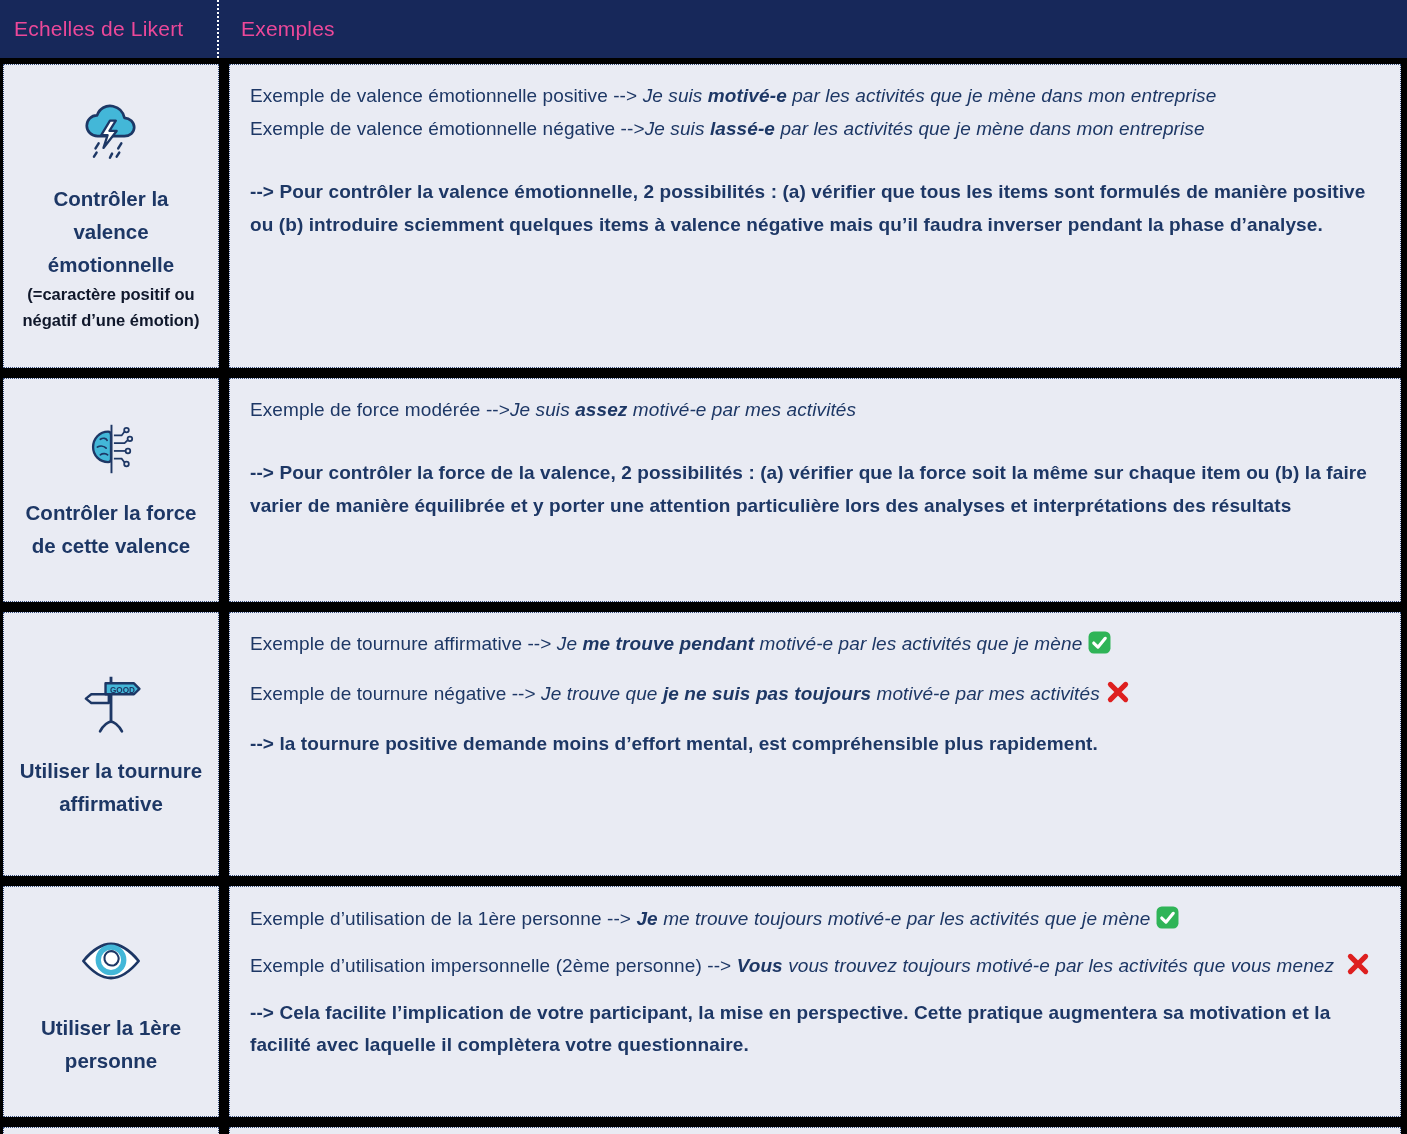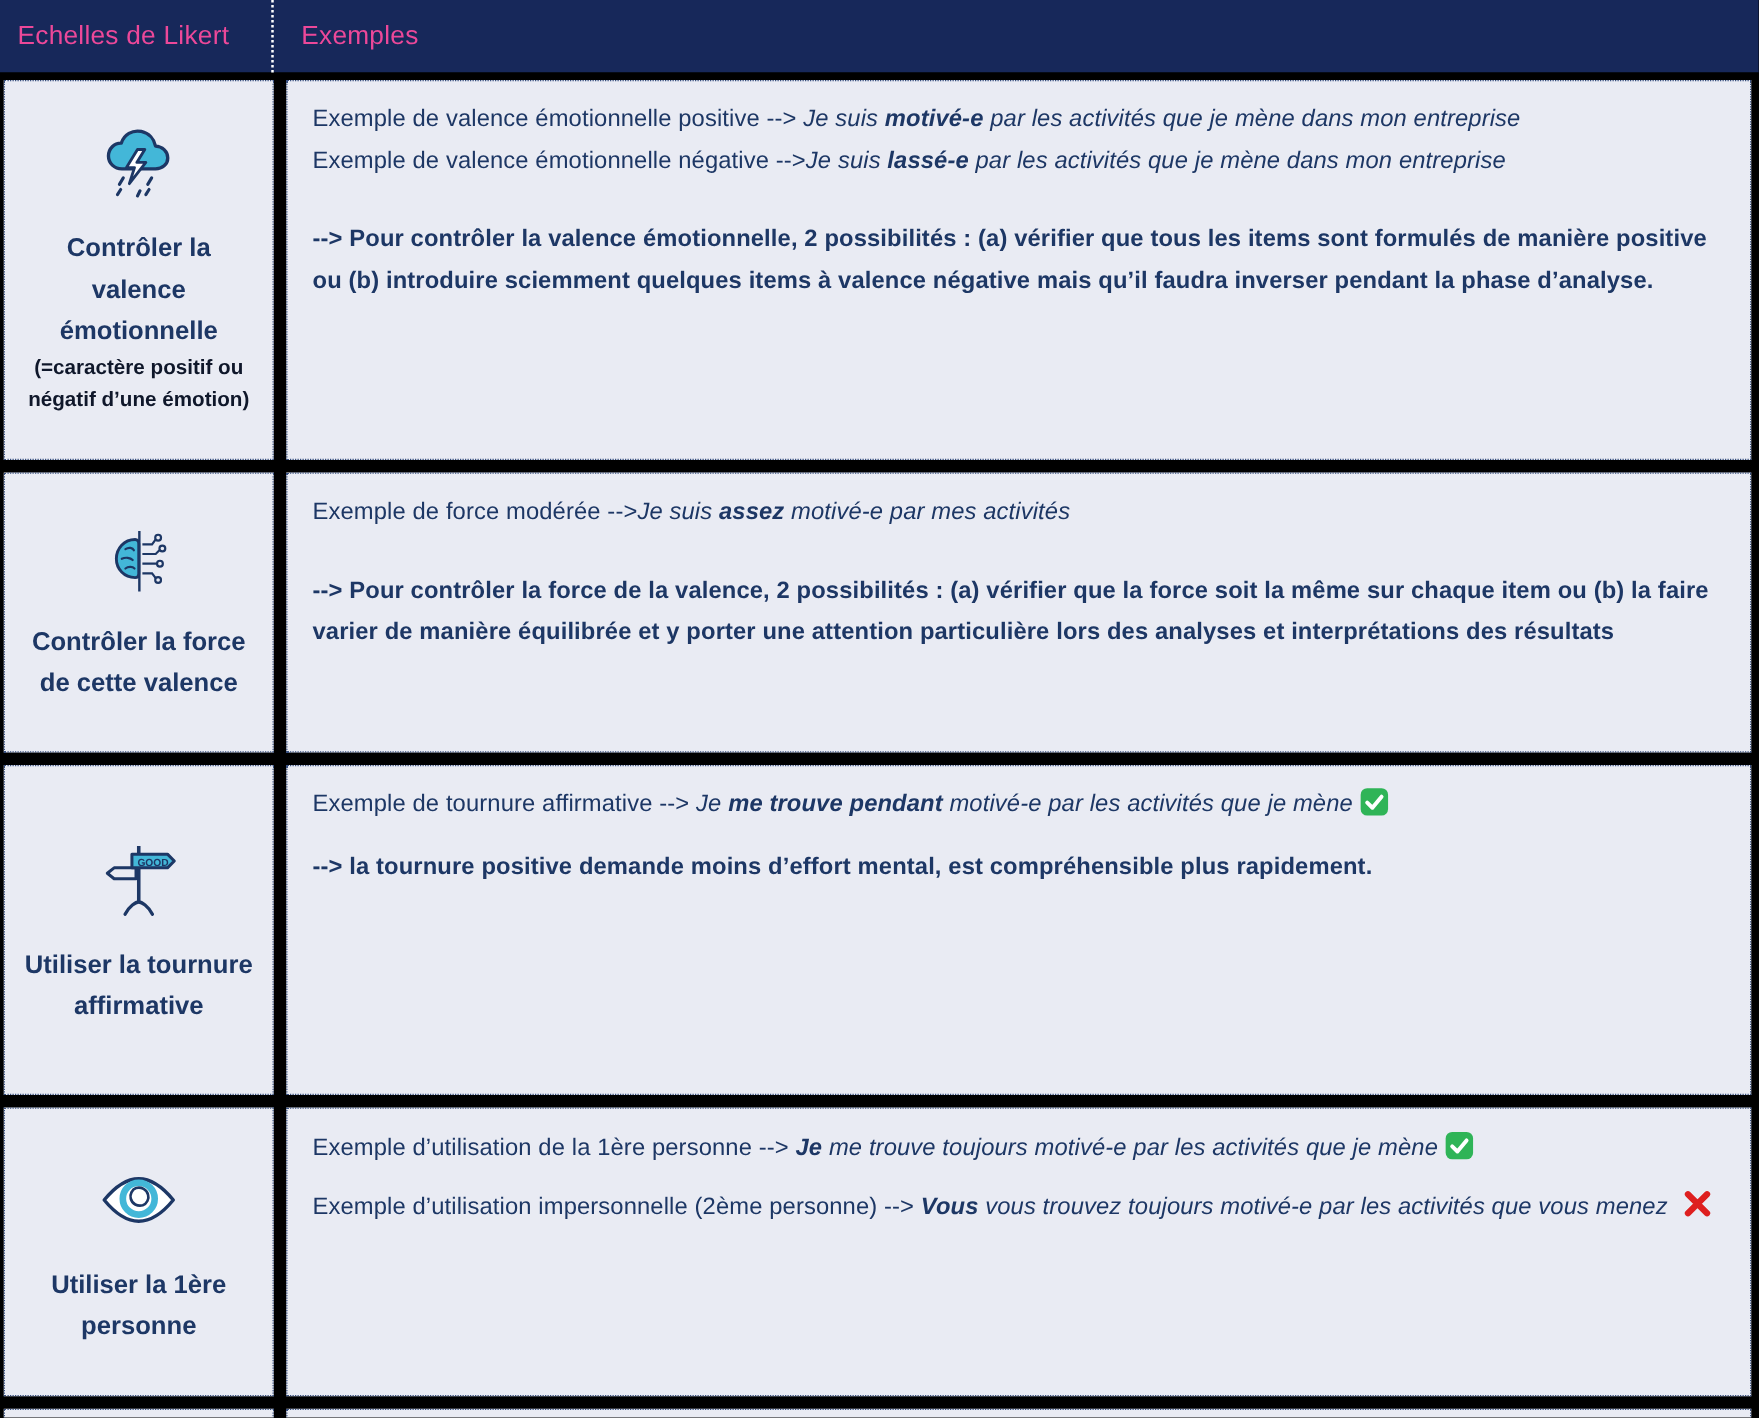--- a/index.html
+++ b/index.html
@@ -117,20 +117,23 @@
           <path d="M22 58c3-6 8-9 10-9s7 3 10 9" fill="none" stroke="#1d3765" stroke-width="2.4" stroke-linecap="round"></path>
         </svg>
       </div>
       <div class="cell-title">Utiliser la tournure affirmative</div>
     </div>
     <div class="cell cell-right row-r3">
         <p class="para example"><span>Exemple de tournure affirmative --&gt; </span><span class="i">Je </span><span class="b i">me trouve pendant</span><span class="i"> motivé-e par les activités que je mène</span><span class="emo"><svg width="23" height="23" viewBox="0 0 22 22">
               <rect x="0.5" y="0.5" width="21" height="21" rx="5" fill="#2fb457"></rect>
               <path d="M5.5 11.5l4 4 7-8.5" stroke="#fff" stroke-width="3" fill="none" stroke-linecap="round" stroke-linejoin="round"></path>
             </svg></span></p>
+        <p class="para example"><span>Exemple de tournure négative --&gt; </span><span class="i">Je trouve que </span><span class="b i">je ne suis pas toujours</span><span class="i"> motivé-e par mes activités</span><span class="emo"><svg width="24" height="24" viewBox="0 0 22 22">
+              <path d="M4 4l14 14M18 4L4 18" stroke="#de1f1f" stroke-width="4.6" stroke-linecap="round"></path>
+            </svg></span></p>
         <p class="para note"><span class="b">--&gt; la tournure positive demande moins d’effort mental, est compréhensible plus rapidement.</span></p>
       </div>
 
     <div class="cell cell-left">
       <div class="icon-wrap">
         <svg width="68" height="68" viewBox="0 0 64 64">
           <path d="M6 32c9-11 18-16 26-16s17 5 26 16c-9 11-18 16-26 16S15 43 6 32z" fill="#ffffff" stroke="#1d3765" stroke-width="2.6" stroke-linejoin="round"></path>
           <circle cx="32" cy="31" r="12" fill="#ffffff" stroke="#43b7d8" stroke-width="5"></circle>
           <path d="M30 23c4-1 8 1 9 5 1 3-1 7-4 8-4 1-8-1-9-5-1-3 1-7 4-8z" fill="#ffffff" stroke="#1d3765" stroke-width="2"></path>
         </svg>
@@ -138,19 +141,20 @@
       <div class="cell-title">Utiliser la 1ère personne</div>
     </div>
     <div class="cell cell-right row-r4">
         <p class="para example"><span>Exemple d’utilisation de la 1ère personne --&gt; </span><span class="b i">Je</span><span class="i"> me trouve toujours motivé-e par les activités que je mène</span><span class="emo"><svg width="23" height="23" viewBox="0 0 22 22">
               <rect x="0.5" y="0.5" width="21" height="21" rx="5" fill="#2fb457"></rect>
               <path d="M5.5 11.5l4 4 7-8.5" stroke="#fff" stroke-width="3" fill="none" stroke-linecap="round" stroke-linejoin="round"></path>
             </svg></span></p>
         <p class="para example"><span>Exemple d’utilisation impersonnelle (2ème personne) --&gt; </span><span class="b i">Vous</span><span class="i"> vous trouvez toujours motivé-e par les activités que vous menez </span><span class="emo"><svg width="24" height="24" viewBox="0 0 22 22">
               <path d="M4 4l14 14M18 4L4 18" stroke="#de1f1f" stroke-width="4.6" stroke-linecap="round"></path>
             </svg></span></p>
+        <p class="para note"><span class="b">--&gt; Cela facilite l’implication de votre participant, la mise en perspective. Cette pratique augmentera sa motivation et la facilité avec laquelle il complètera votre questionnaire.</span></p>
       </div>
 
     <div class="cell sliver"></div>
     <div class="cell sliver"></div>
 
   </div>
 </div>
 
 </body></html>

